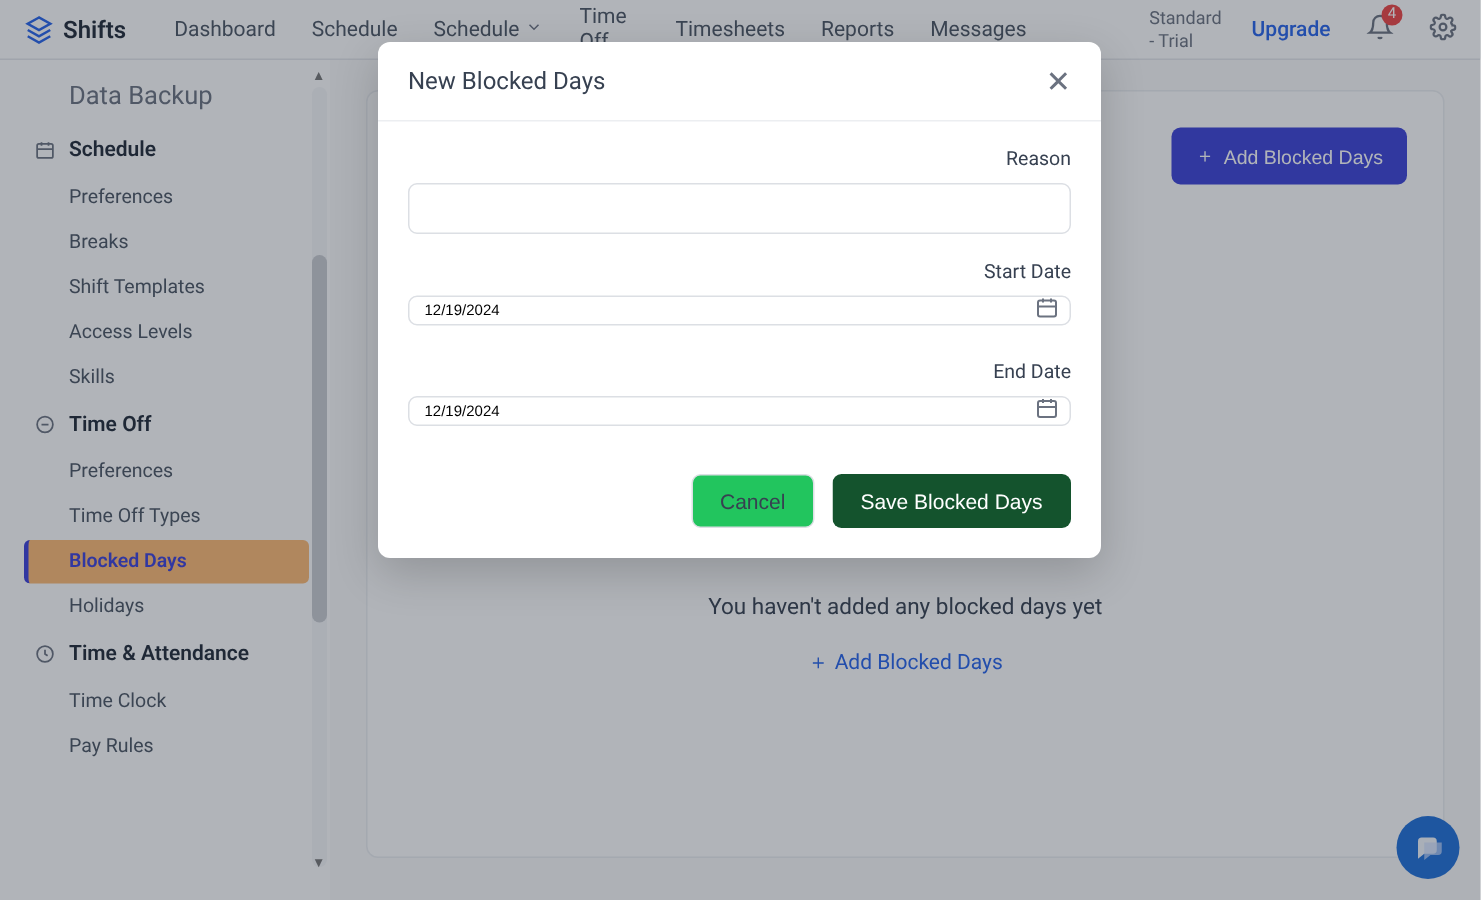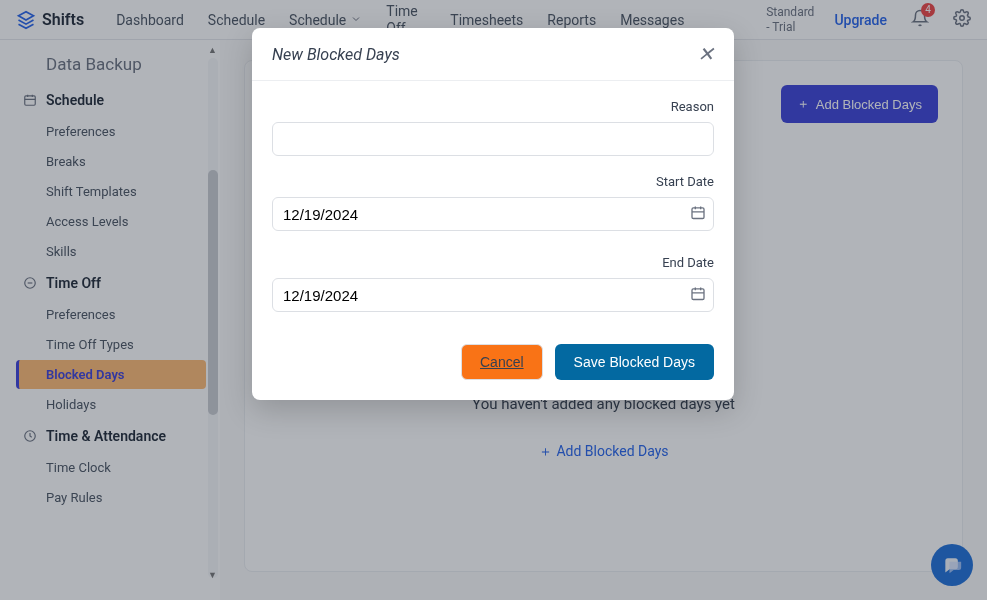--- a/index.html
+++ b/index.html
@@ -174,21 +174,21 @@
       top: 220px;
       left: 0; right: 0;
       text-align: center;
       color: #4b5563;
     }
     .empty-illus {
       margin: 0 auto 24px;
       width: 90px; height: 90px;
       display:flex; align-items:center; justify-content:center;
     }
-    .empty-title { font-size: 15px; color:#374151; margin-bottom: 30px;}
+    .empty-title { font-size: 15px; color:#374151; margin-bottom: 20px;}
     .empty-link { color: #2563eb; font-size: 14px; cursor: pointer; }
     .empty-link .plus { font-weight: 300; margin-right: 4px;}
 
     
     .overlay {
       position: absolute;
       inset: 0;
       background: rgba(31,41,55,0.35);
       z-index: 10;
     }
@@ -198,25 +198,23 @@
       top: 28px;
       left: 252px;
       width: 482px;
       background: #fff;
       border-radius: 8px;
       box-shadow: 0 10px 30px rgba(0,0,0,0.18);
       overflow: hidden;
     }
     .modal-head {
       display: flex;
-      align-items: center;
       justify-content: space-between;
       padding: 16px 20px;
       border-bottom: 1px solid #eceef1;
-      font-style: italic;
     }
     .modal-title { font-size: 16px; color: #374151; }
     .modal-close { cursor: pointer; color: #6b7280; font-size: 20px; line-height: 1;}
     .modal-body { padding: 18px 20px 8px; }
     .form-label { font-size: 13px; color: #374151; display: block; margin-bottom: 8px; text-align: right; }
     .text-input {
       width: 100%;
       border: 1px solid #dcdfe4;
       border-radius: 6px;
       height: 34px;
@@ -224,45 +222,45 @@
       font-size: 14px;
       margin-bottom: 18px;
     }
     .date-row { display: flex; gap: 24px; flex-direction: column; }
     .date-col { flex: 1; }
     .date-wrap { position: relative; }
     .date-input {
       width: 100%;
       border: 1px solid #dcdfe4;
       border-radius: 6px;
-      height: 34px;
+      height: 20px;
       padding: 0 34px 0 10px;
-      font-size: 15px;
+      font-size: 10px;
     }
     .date-icon {
       position: absolute;
       right: 8px; top: 50%; transform: translateY(-50%);
       color: #6b7280;
       pointer-events: none;
     }
     .modal-foot {
       display: flex;
       justify-content: flex-end;
       gap: 12px;
       padding: 24px 20px 20px;
     }
     .btn {
       border-radius: 6px;
       padding: 9px 18px;
       font-size: 14px;
       cursor: pointer;
       border: 1px solid transparent;
     }
-    .btn.secondary { background: #f97316; border-color: #dcdfe4; color: #374151; text-decoration: underline; }
-    .btn.primary { background: #0369a1; color: #fff; }
+    .btn.secondary { background: #22c55e; border-color: #dcdfe4; color: #374151; }
+    .btn.primary { background: #14532d; color: #fff; }
 
     .fab {
       position: absolute;
       right: 14px; bottom: 14px;
       width: 42px; height: 42px;
       border-radius: 50%;
       background: #1e6fd9;
       display: flex; align-items: center; justify-content: center;
       color: #fff;
       z-index: 5;

